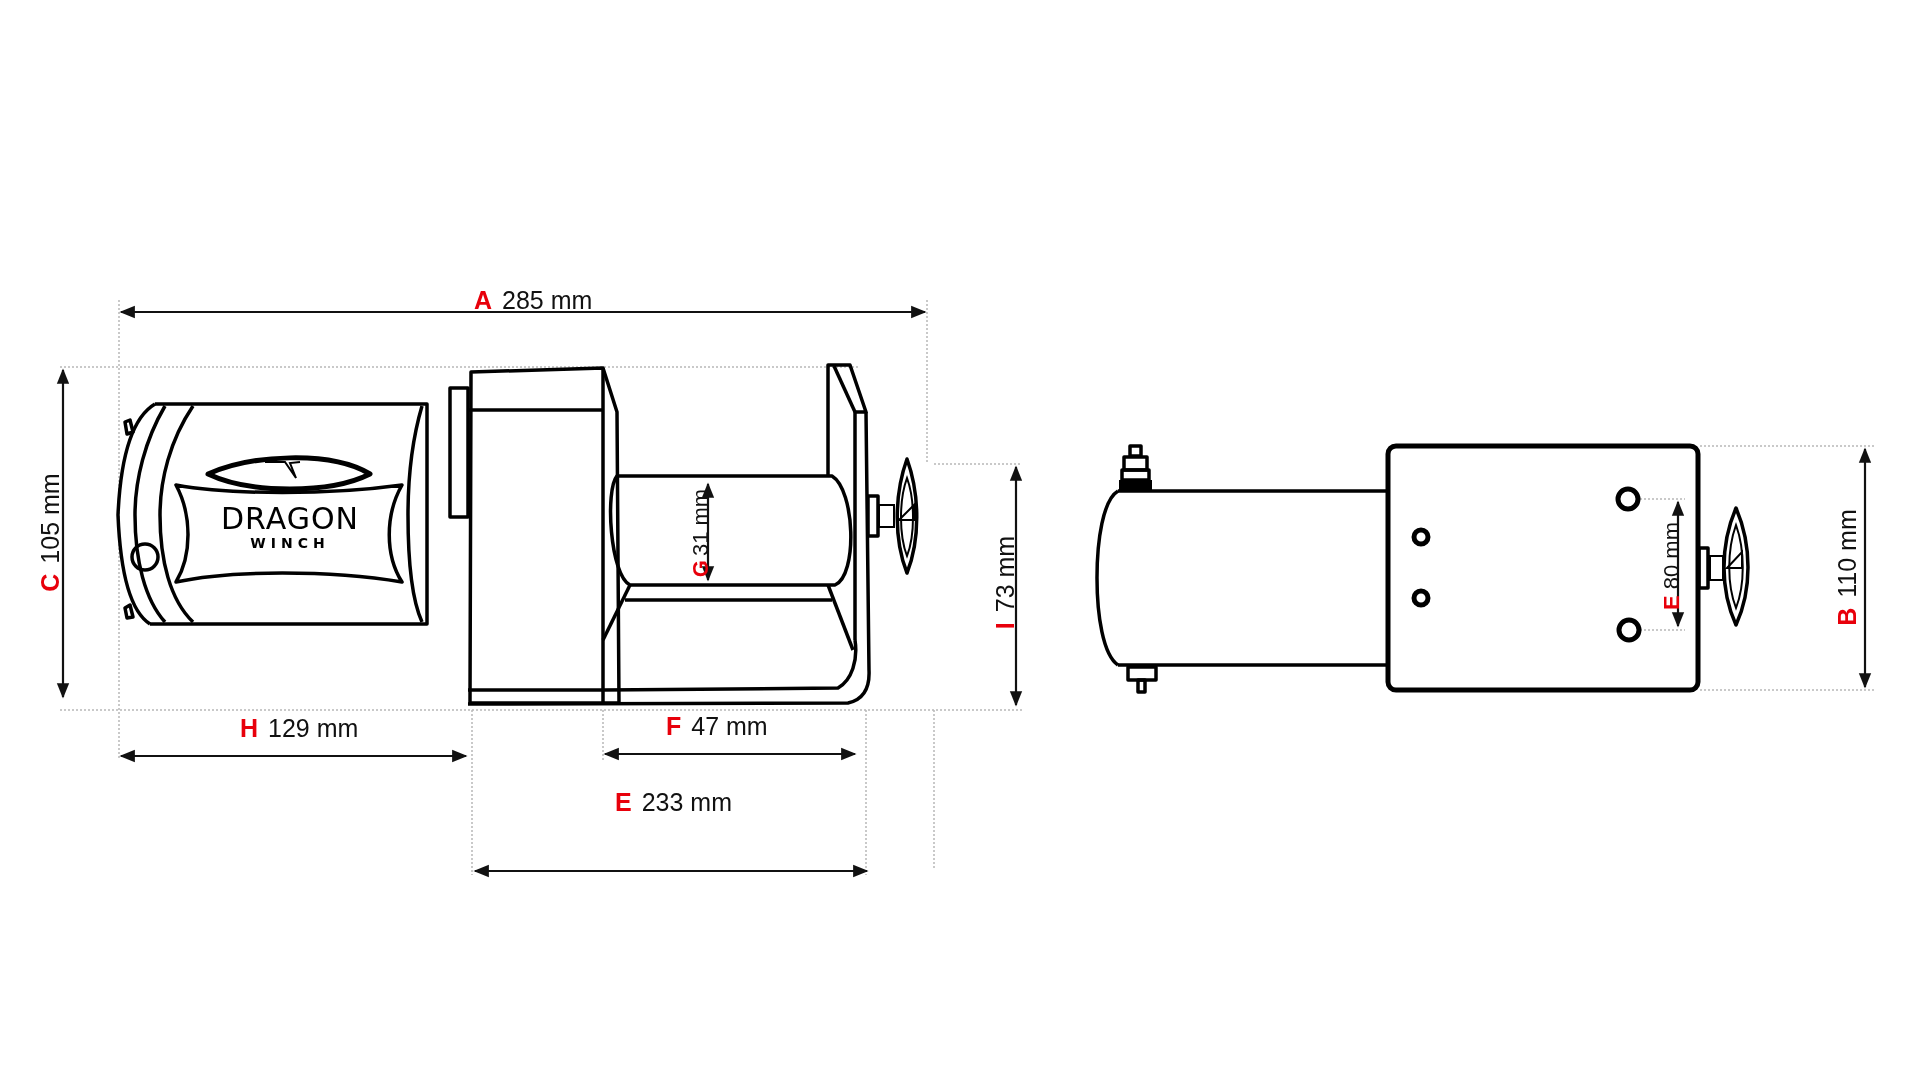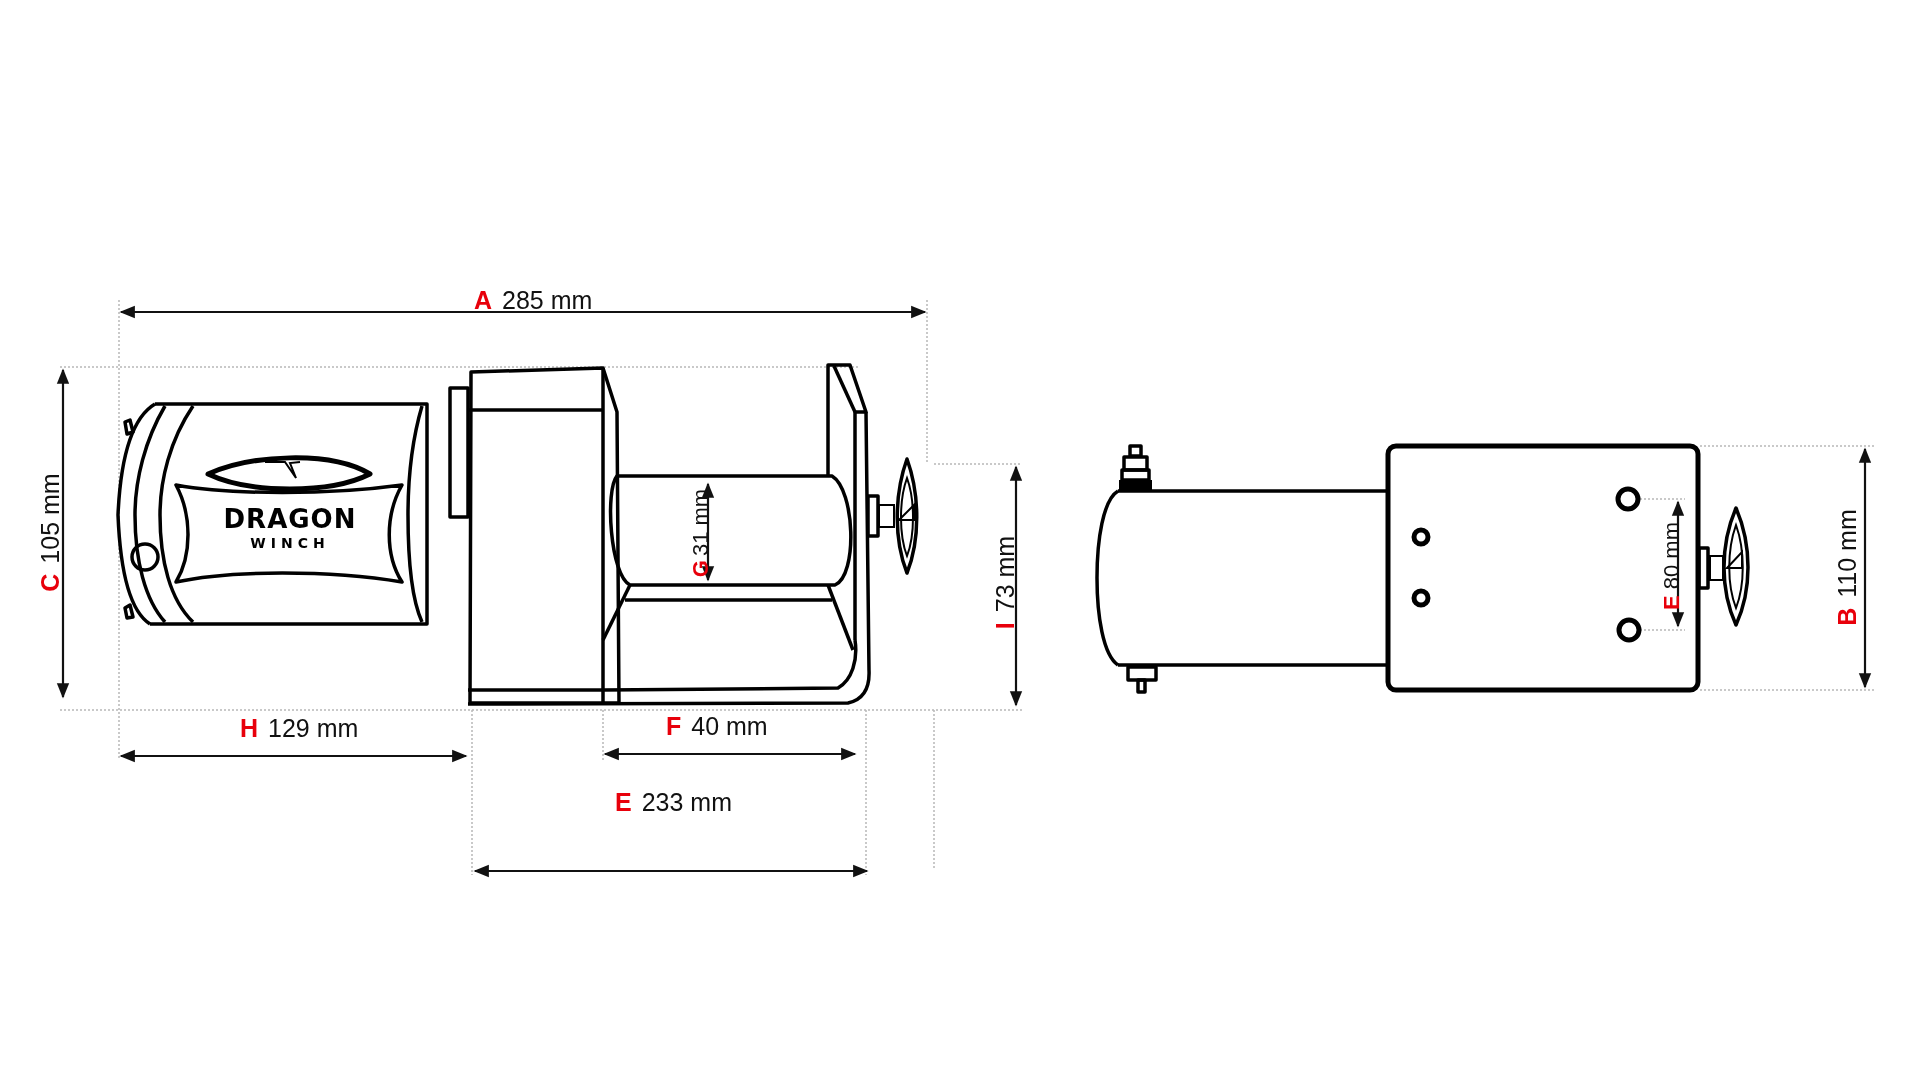--- a/index.html
+++ b/index.html
@@ -126,21 +126,21 @@
     <line class="dim" x1="1016" y1="467" x2="1016" y2="705" marker-start="url(#ah)" marker-end="url(#ah)"></line>
     <line class="dim" x1="121" y1="756" x2="466" y2="756" marker-start="url(#ah)" marker-end="url(#ah)"></line>
     <line class="dim" x1="605" y1="754" x2="855" y2="754" marker-start="url(#ah)" marker-end="url(#ah)"></line>
     <line class="dim" x1="475" y1="871" x2="867" y2="871" marker-start="url(#ah)" marker-end="url(#ah)"></line>
     <line class="dim" x1="1678" y1="502" x2="1678" y2="626" marker-start="url(#ah)" marker-end="url(#ah)"></line>
     <line class="dim" x1="1865" y1="449" x2="1865" y2="687" marker-start="url(#ah)" marker-end="url(#ah)"></line>
   </g>
 </svg>
 
 <div class="logo" style="left:190px;top:503px;width:200px;">
-  <div style="font-family:'DejaVu Sans',sans-serif;font-weight:bold;font-size:26px;letter-spacing:1px;line-height:32px;">DRAGON</div>
+  <div style="font-family:'DejaVu Sans',sans-serif;font-weight:normal;font-size:30px;letter-spacing:1px;line-height:32px;">DRAGON</div>
   <div style="font-family:'DejaVu Sans',sans-serif;font-weight:bold;font-size:14px;letter-spacing:5px;line-height:16px;">WINCH</div>
 </div>
 
 <div class="lbl" style="left:464px;top:288px;margin-left:10px;">
   <span class="key">A</span><span>285 mm</span>
 </div>
 
 <div class="lbl rot" style="left:-20px;top:520px;width:140px;text-align:center;">
   <span class="key">C</span><span>105 mm</span>
 </div>
@@ -151,21 +151,21 @@
 
 <div class="lbl rot" style="left:940px;top:570px;width:130px;text-align:center;">
   <span class="key">I</span><span>73 mm</span>
 </div>
 
 <div class="lbl" style="left:240px;top:716px;">
   <span class="key">H</span><span>129 mm</span>
 </div>
 
 <div class="lbl" style="left:666px;top:714px;">
-  <span class="key">F</span><span>40 mm</span>
+  <span class="key">F</span><span>47 mm</span>
 </div>
 
 <div class="lbl" style="left:615px;top:790px;">
   <span class="key">E</span><span>233 mm</span>
 </div>
 
 <div class="lbl rot" style="left:1617px;top:555px;width:110px;text-align:center;font-size:22px;">
   <span class="key" style="margin-right:6px;">E</span><span>80 mm</span>
 </div>
 

